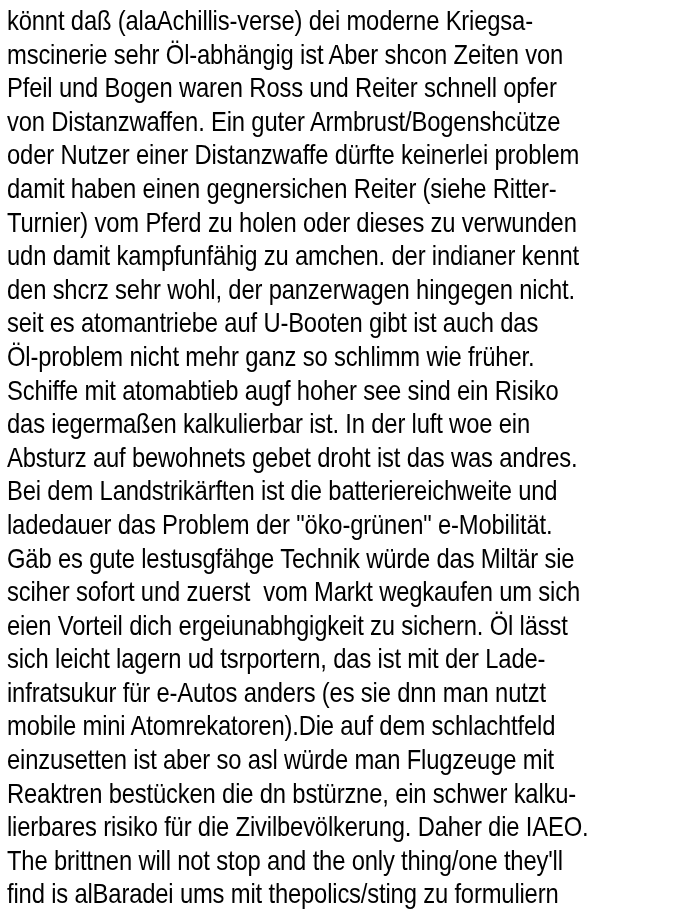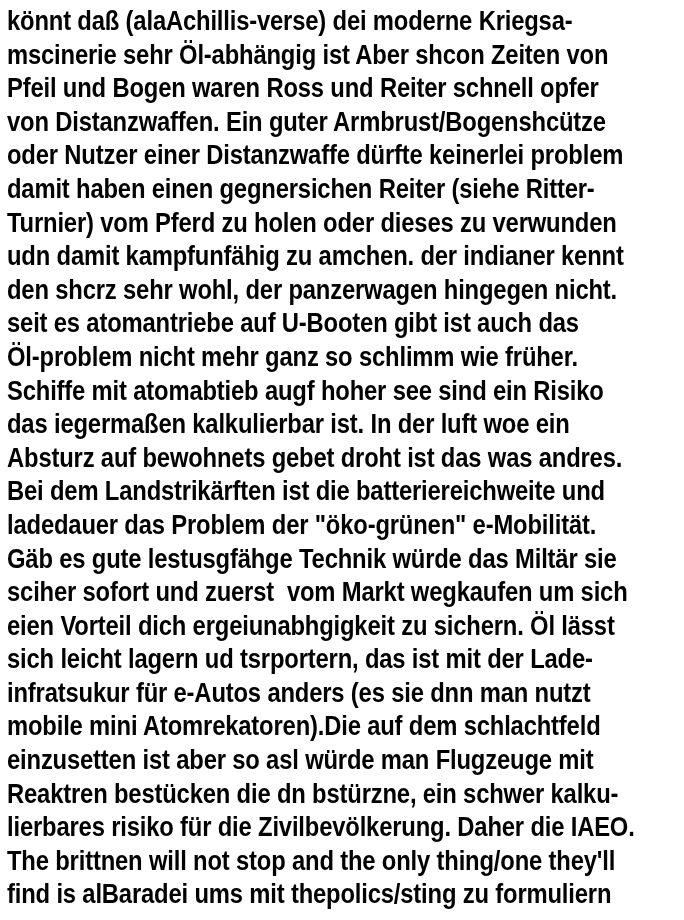--- a/index.html
+++ b/index.html
@@ -10,21 +10,20 @@
   body {
     width: 684px;
     height: 920px;
     overflow: hidden;
   }
   .page {
     width: 684px;
     height: 920px;
     background: #ffffff;
     position: relative;
-    font-weight: bold;
   }
   .text-block {
     position: absolute;
     top: 4px;
     left: 7px;
     width: 800px;
     transform: scaleX(0.85);
     transform-origin: top left;
     font-family: "Liberation Sans", "DejaVu Sans", sans-serif;
     font-size: 28px;

